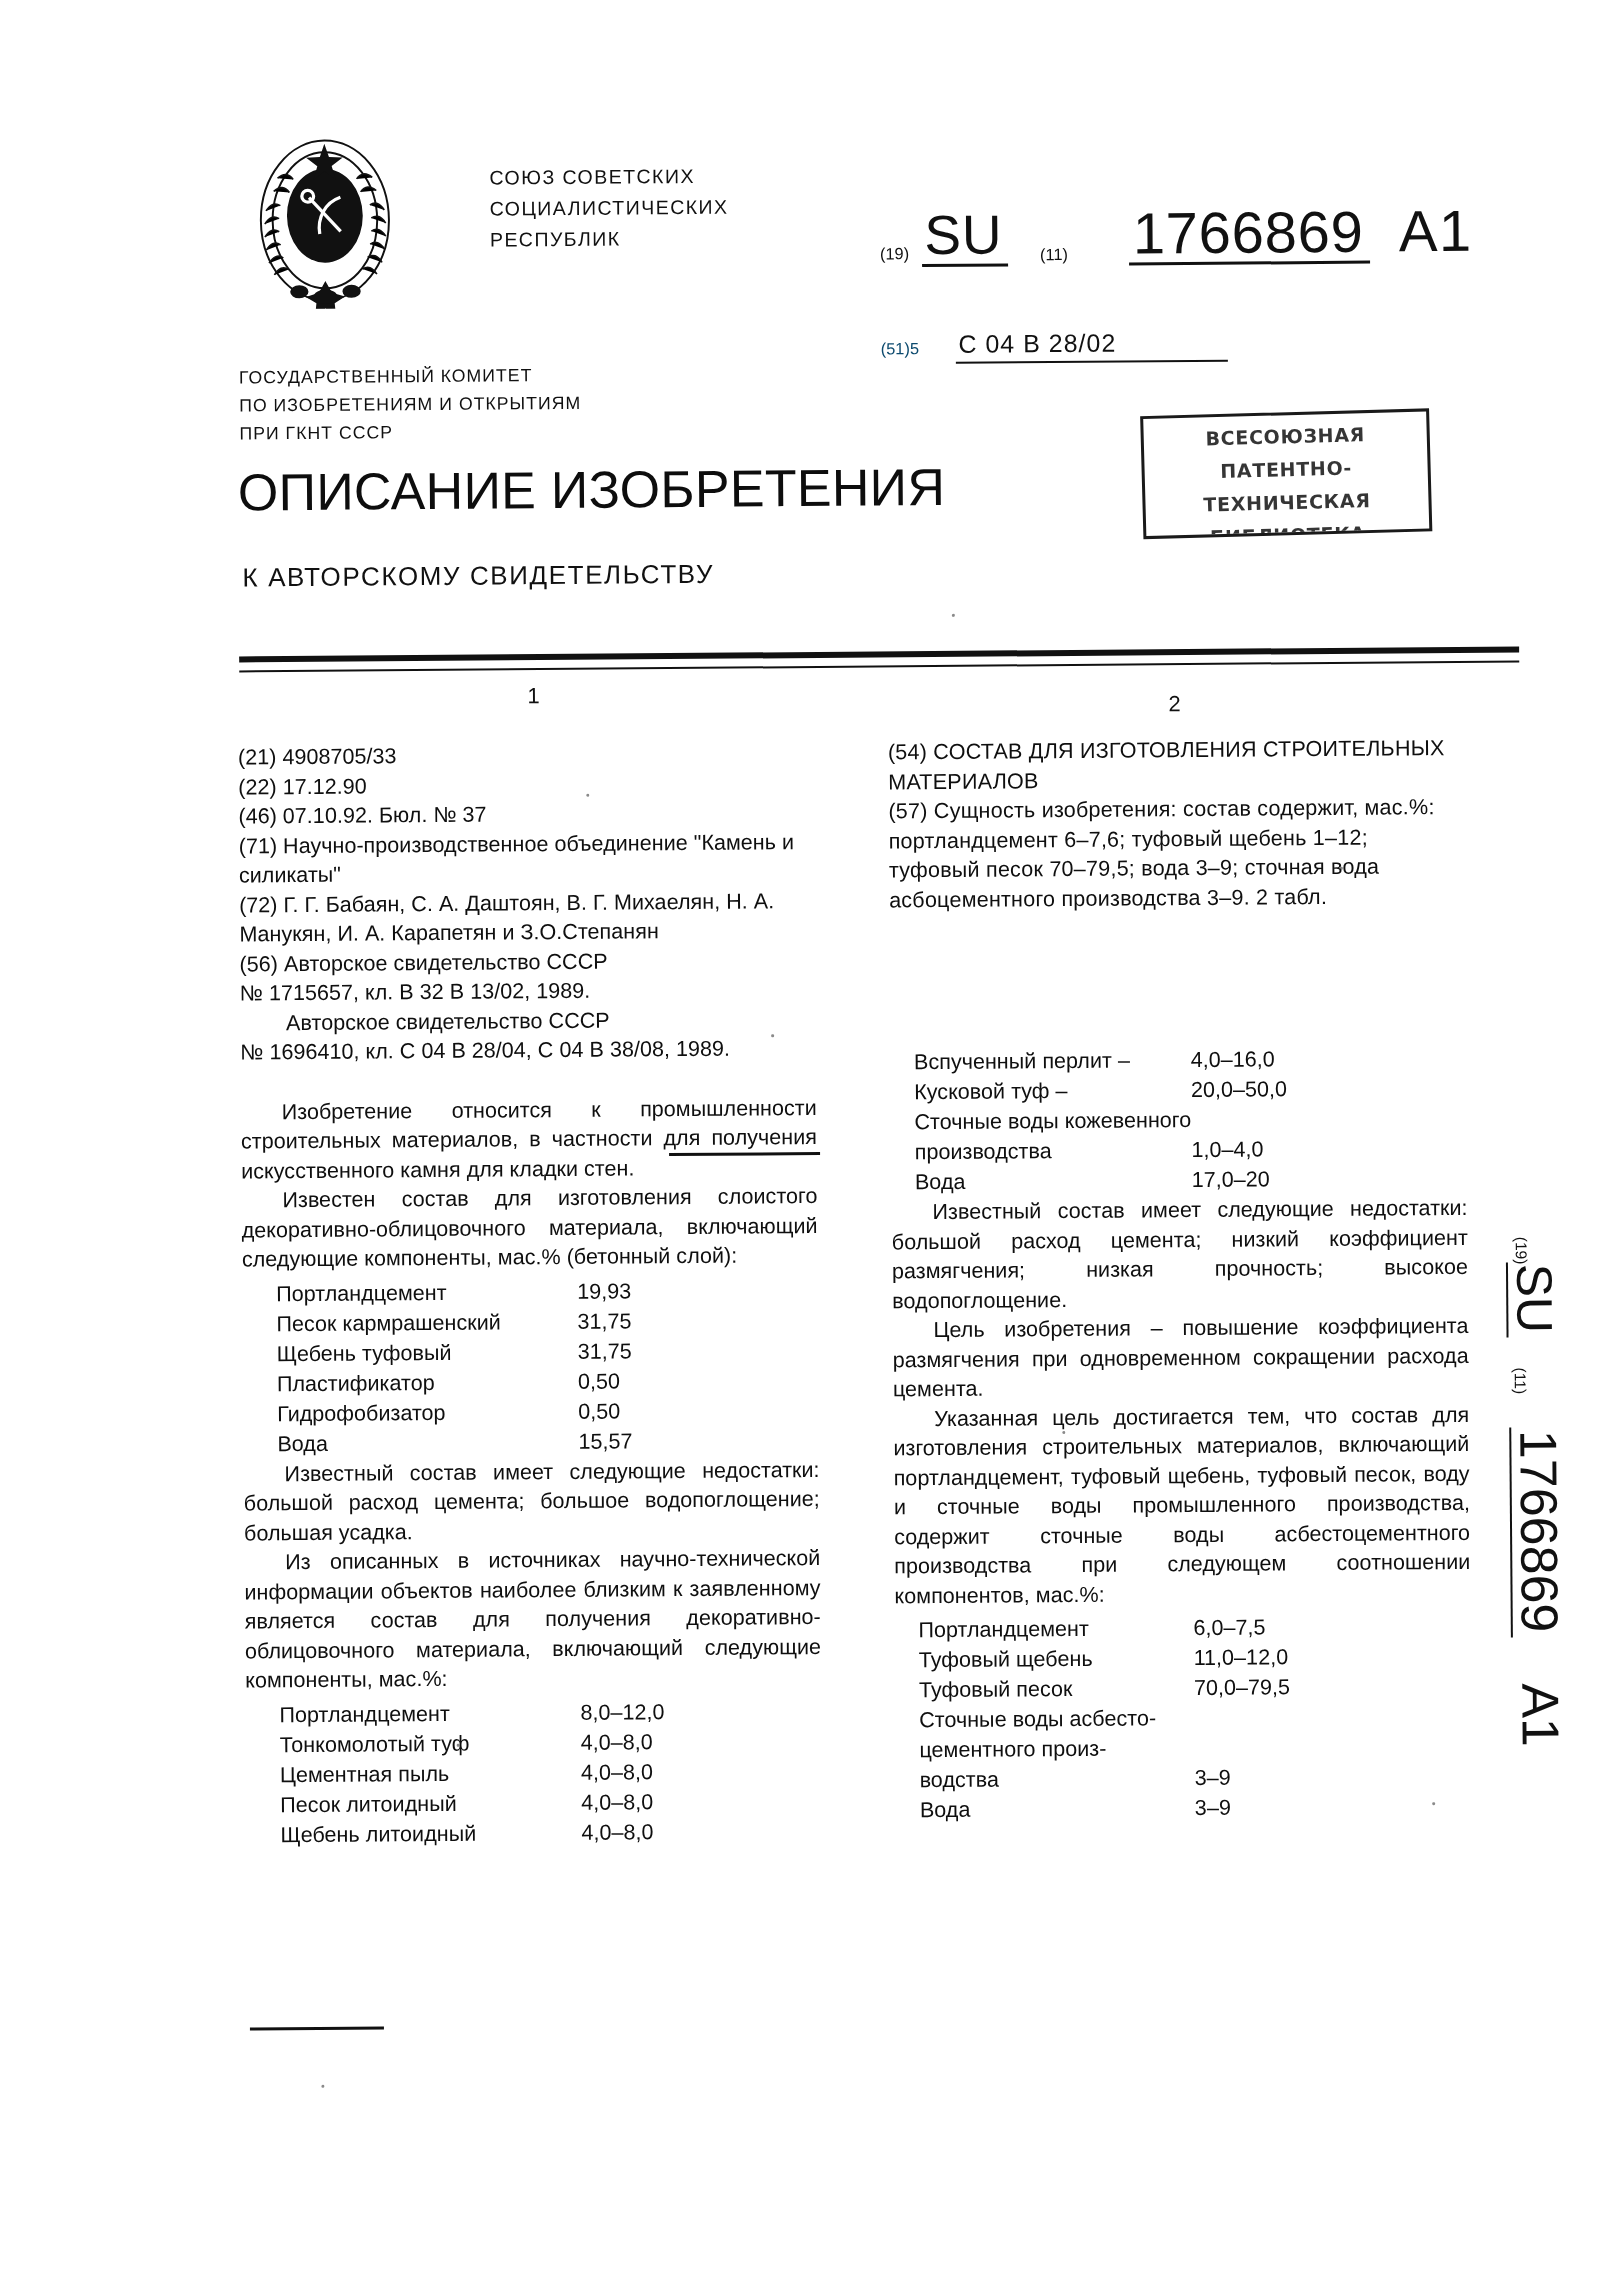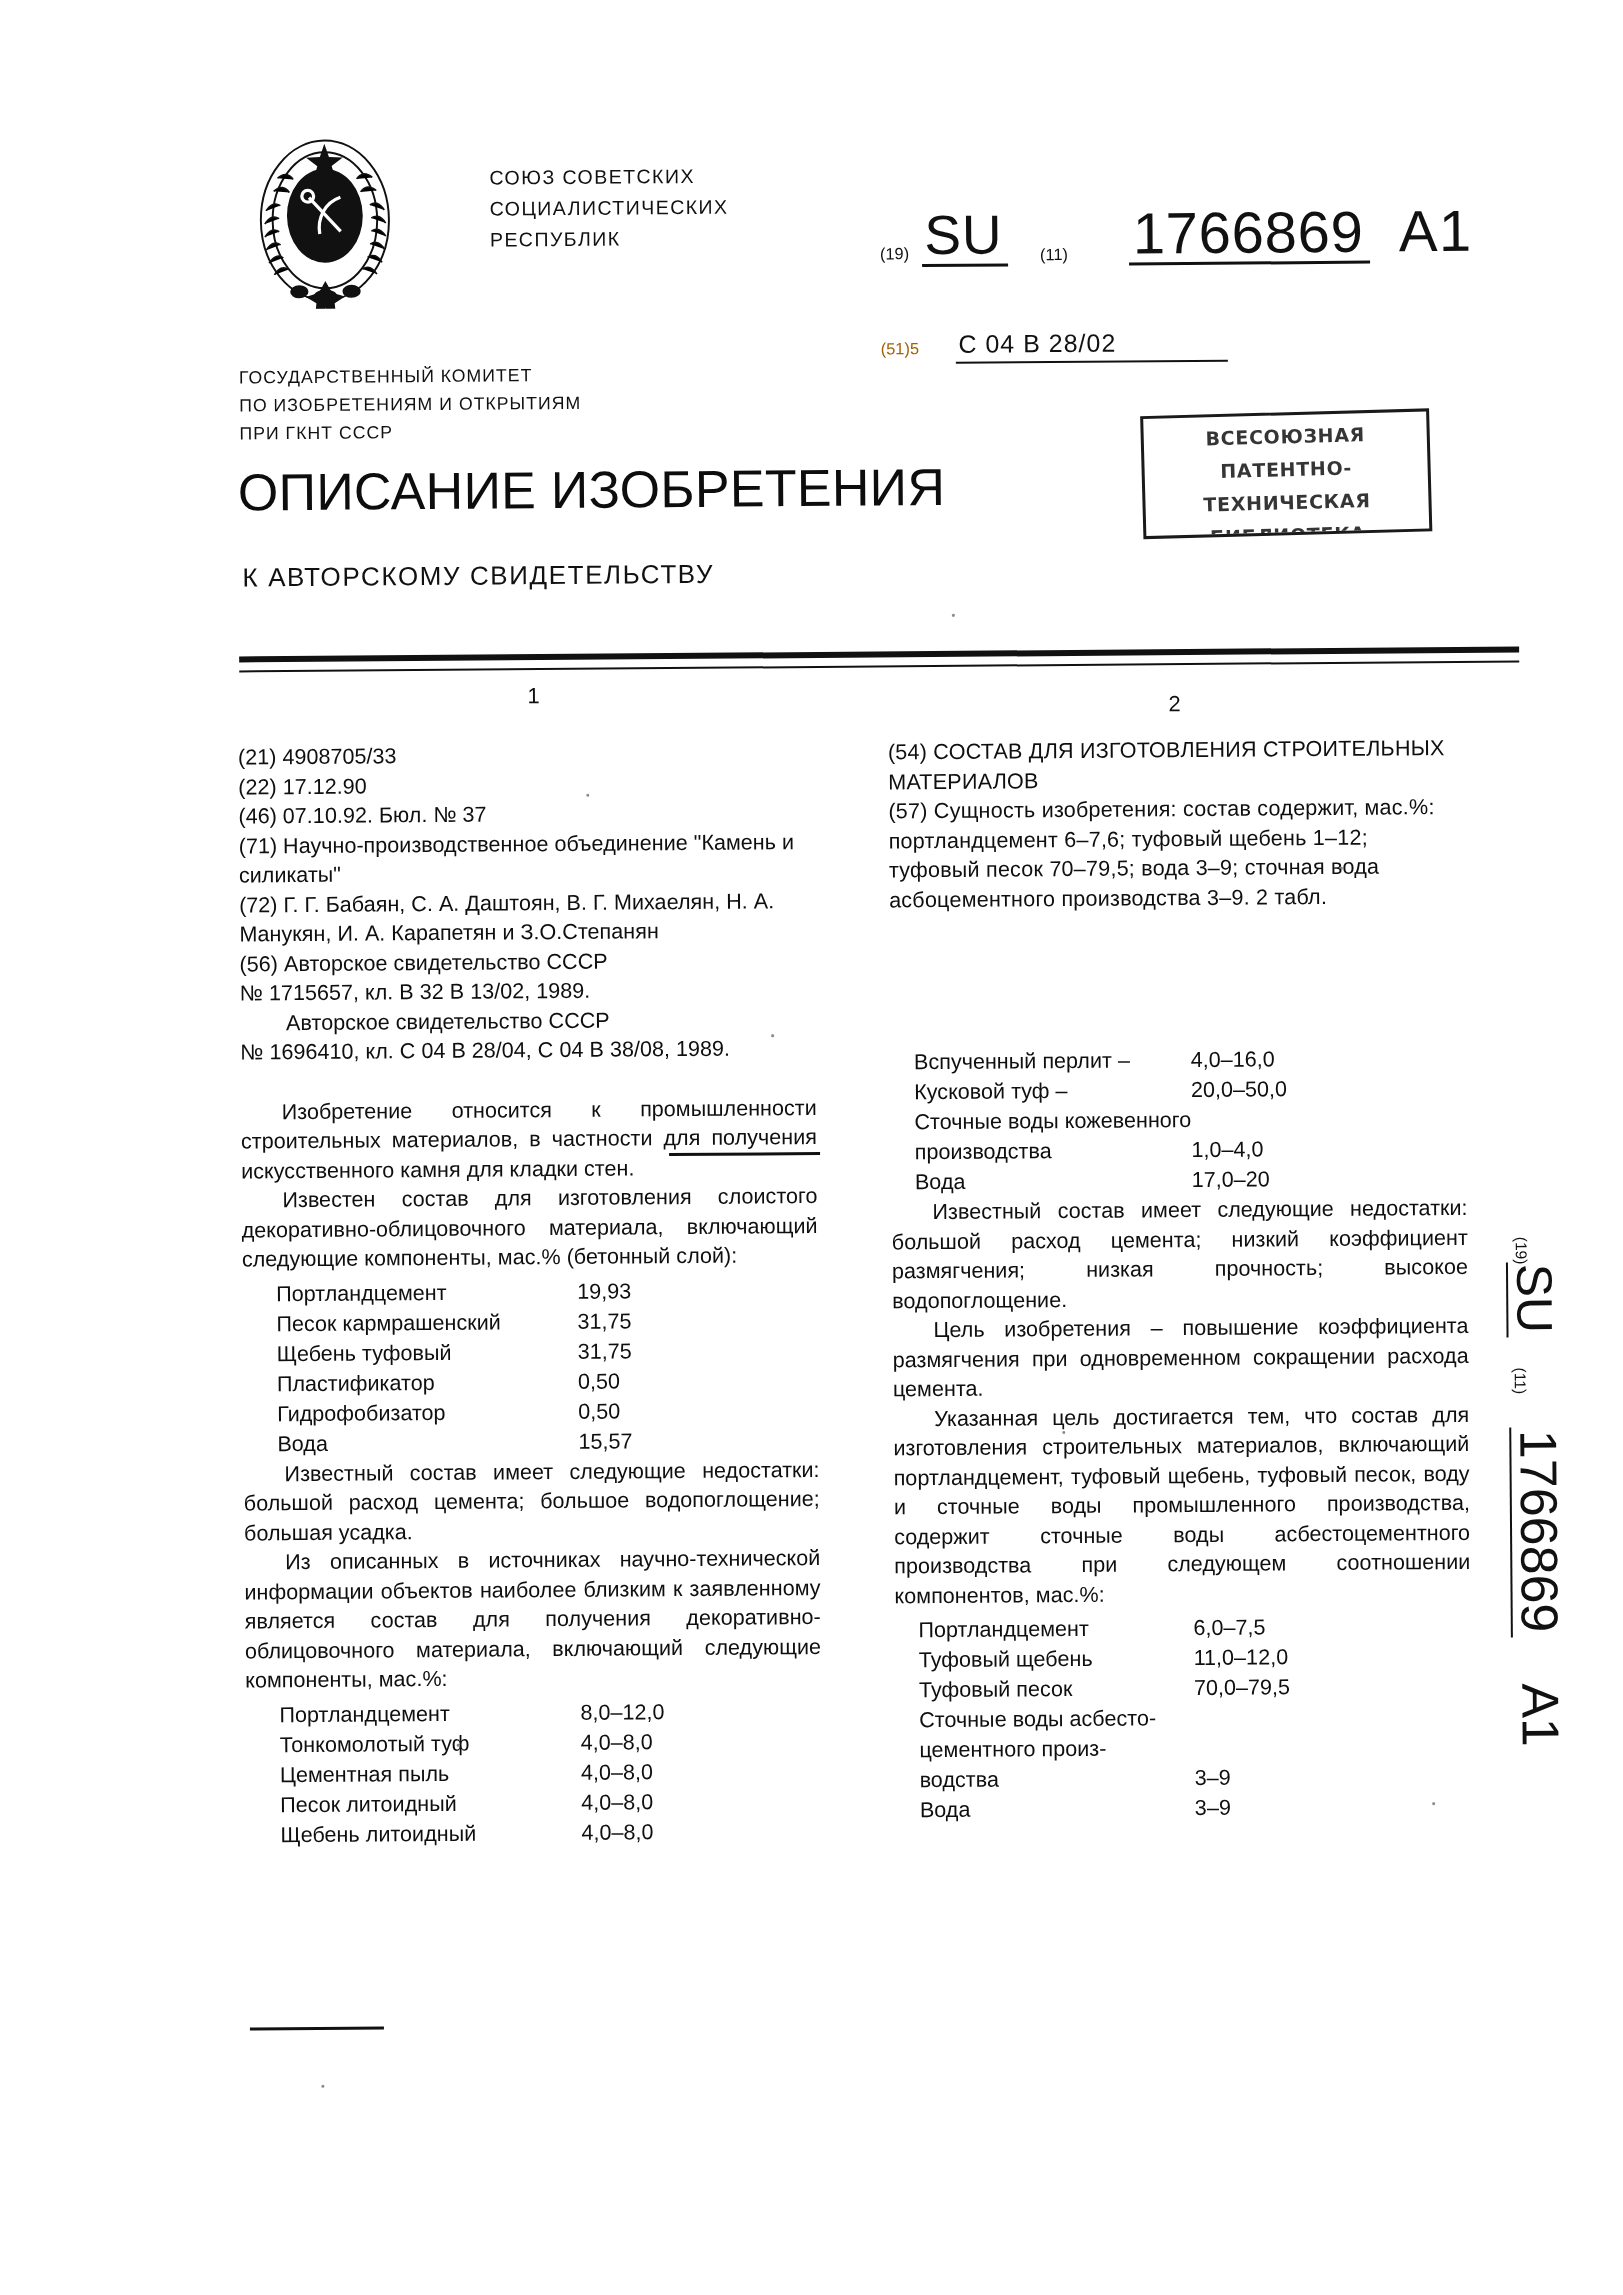--- a/index.html
+++ b/index.html
@@ -92,21 +92,21 @@
     letter-spacing: 1.3px;
     color: #111;
     line-height: 56px;
   }
 
   .code51 {
     position: absolute;
     left: 887px;
     top: 340px;
     font-size: 16.4px;
-    color: #a16207;
+    color: #0c4a6e;
   }
   .ipc {
     position: absolute;
     left: 962px;
     top: 331px;
     font-size: 25px;
     letter-spacing: 1px;
     color: #111;
     border-bottom: 2px solid #111;
     padding: 0 111px 2.6px 2.6px;

